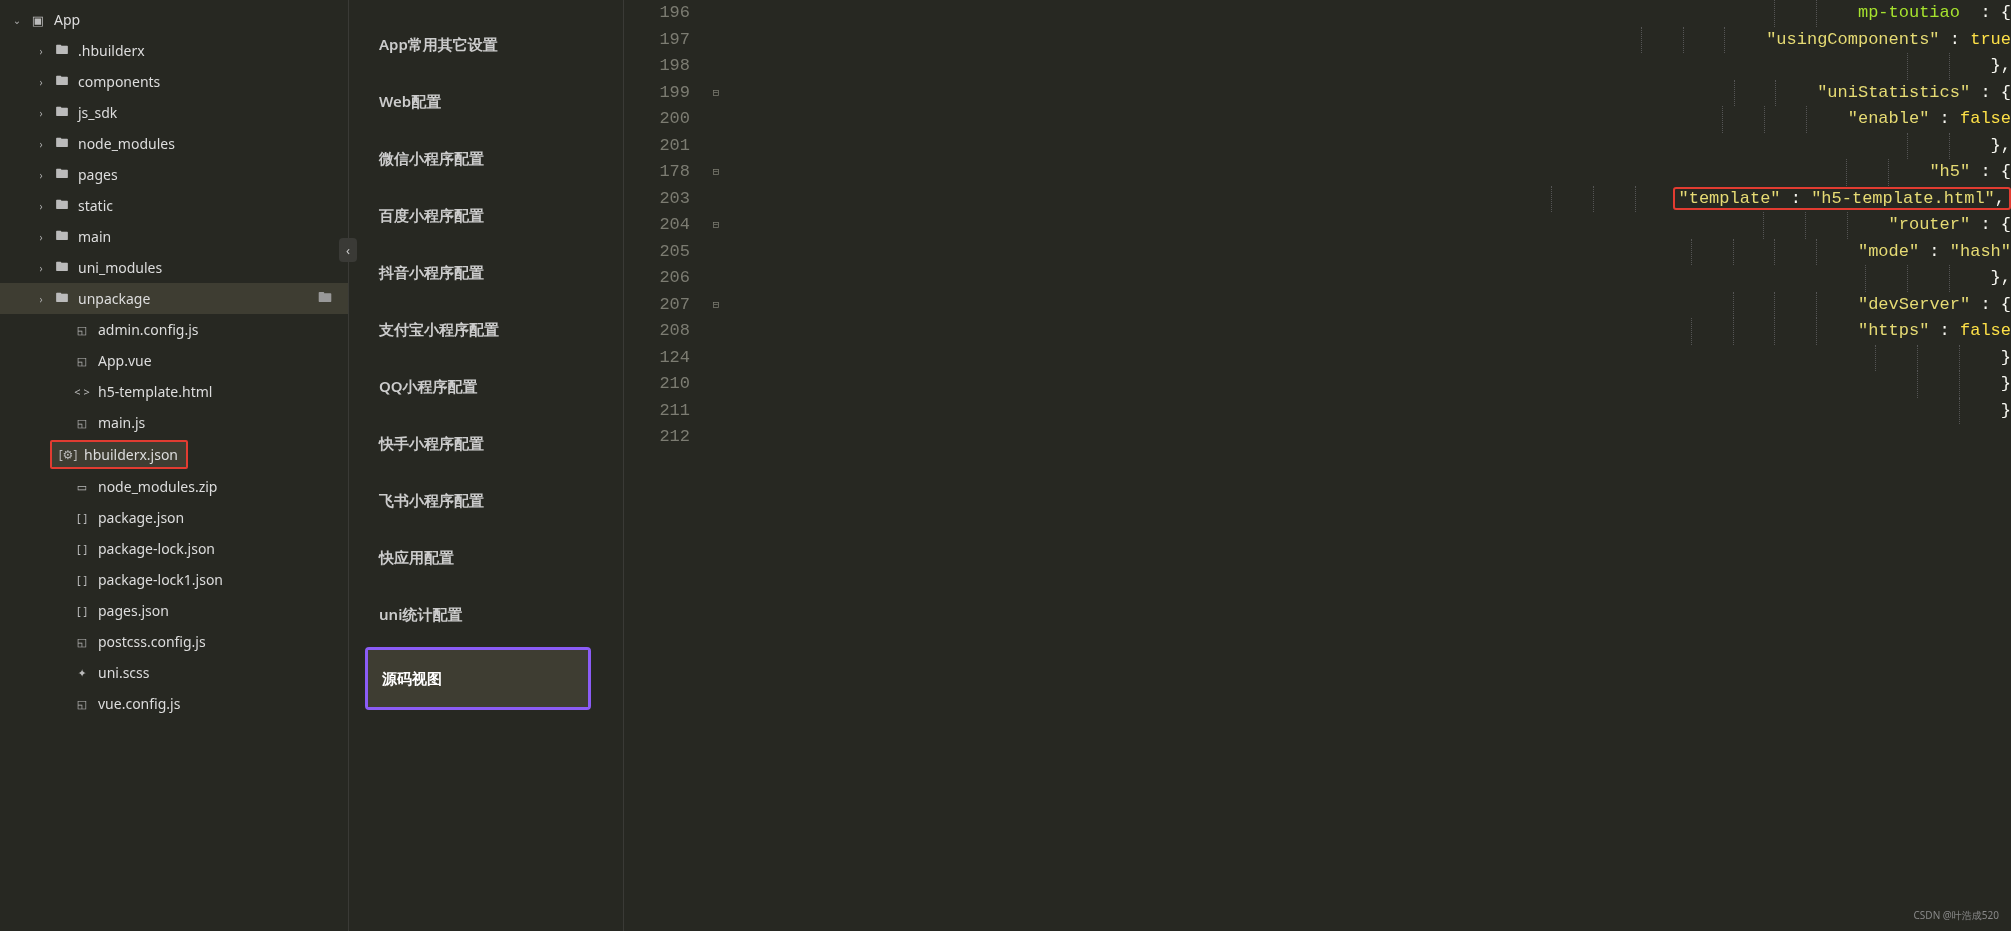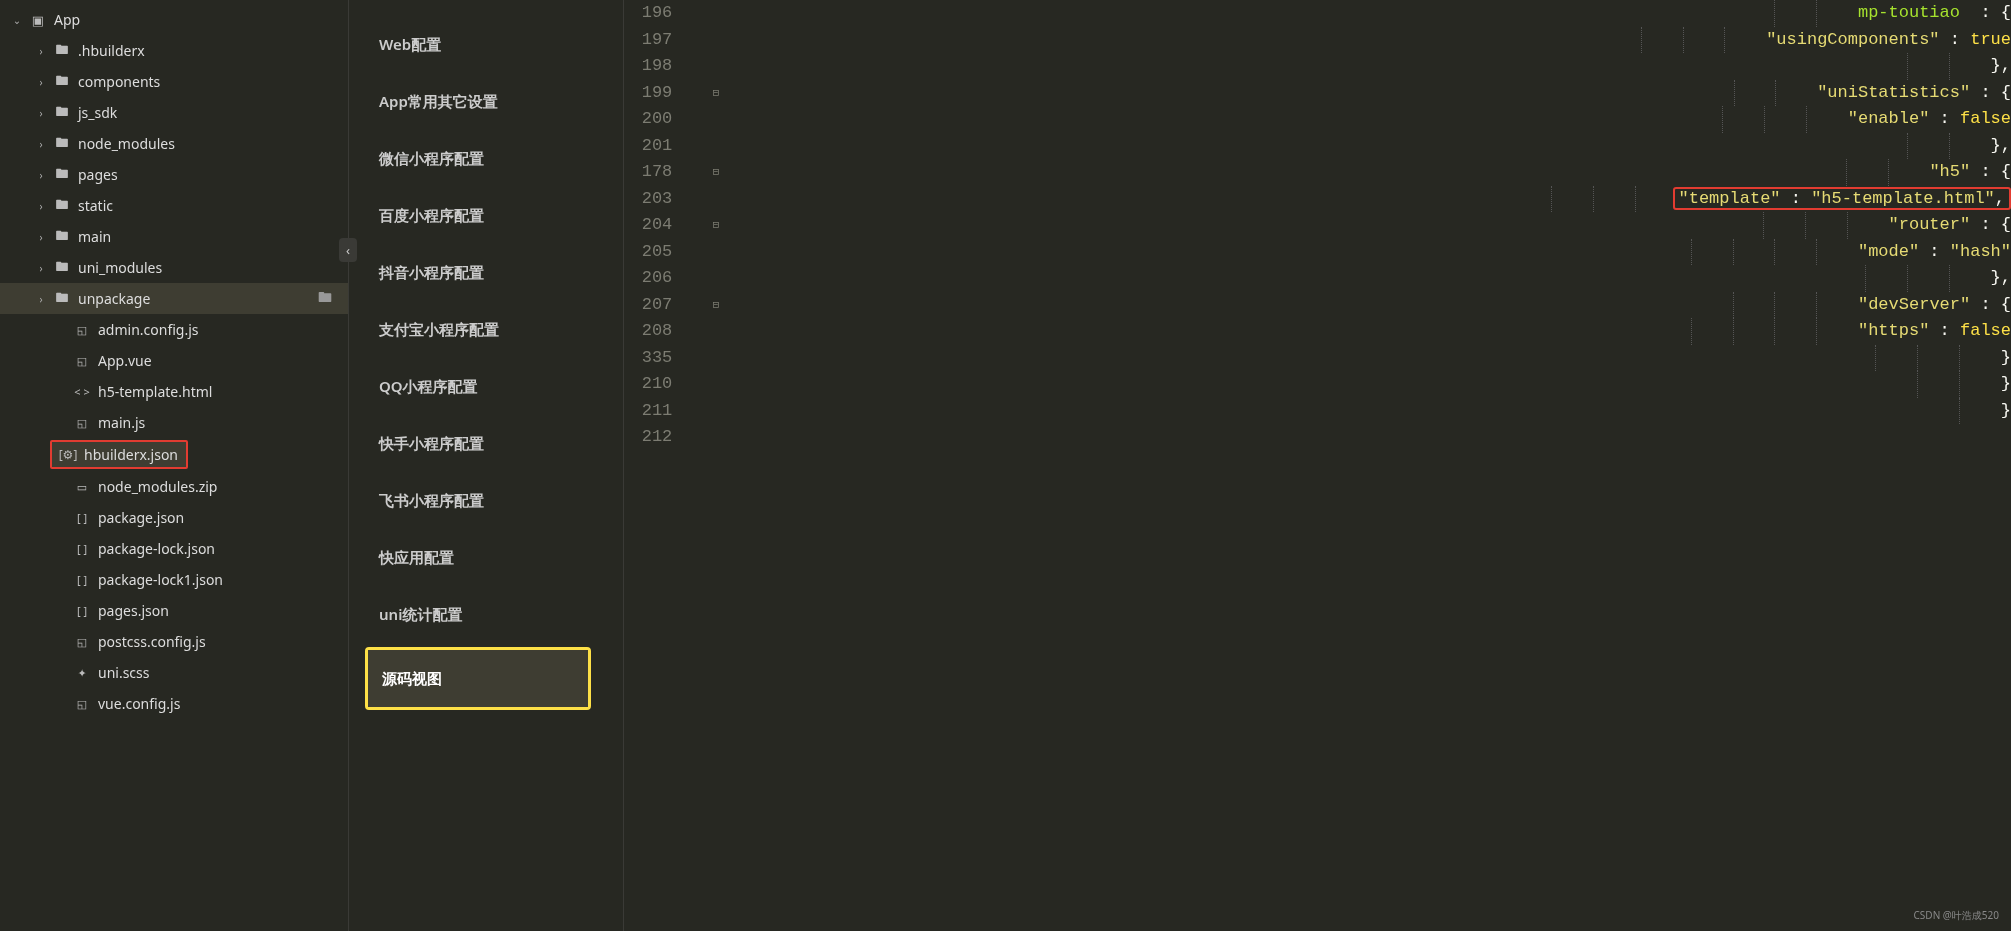--- a/index.html
+++ b/index.html
@@ -57,21 +57,21 @@
   font-size: 15px;
   font-weight: 600;
   cursor: pointer;
 }
 .settings-item.active {
   background: #3e3d32;
   color: #fff;
 }
 .box-source-view {
   margin: 4px 32px 0 16px;
-  border: 3px solid #fde047;
+  border: 3px solid #8b5cf6;
   border-radius: 4px;
 }
 .box-source-view .settings-item { padding-left: 14px; }
 .collapse-handle {
   position: absolute;
   left: -10px; top: 238px;
   width: 18px; height: 24px;
   background: #3a3a36;
   border-radius: 4px;
   color: #ccc;
@@ -90,21 +90,21 @@
   overflow: hidden;
   padding-top: 0;
 }
 .gutter {
   width: 80px;
   text-align: right;
   color: #7c7c72;
   padding-right: 14px;
   user-select: none;
 }
-.gutter .ln { height: 26.5px; text-align: center; }
+.gutter .ln { height: 26.5px; }
 .fold-col {
   width: 24px;
   color: #7c7c72;
   font-size: 11px;
 }
 .fold-col .fc { height: 26.5px; display:flex; align-items:center; justify-content:center; }
 .code-col { flex: 1; padding-left: 4px; }
 .code-line { height: 26.5px; white-space: pre; position: relative; text-align: right; }
 .indent-guide {
   display: inline-block;
@@ -259,22 +259,22 @@
           <span class="chev"></span>
           <span class="ficon" style="font-size:11px;">◱</span>
           <span>vue.config.js</span>
         </div>
       </div>
   </aside>
 
   <aside class="settings-panel">
     <div class="collapse-handle">‹</div>
     <div id="settings-mount">
+        <div class="settings-item">App常用其它设置</div>
         <div class="settings-item">Web配置</div>
-        <div class="settings-item">App常用其它设置</div>
         <div class="settings-item">微信小程序配置</div>
         <div class="settings-item">百度小程序配置</div>
         <div class="settings-item">抖音小程序配置</div>
         <div class="settings-item">支付宝小程序配置</div>
         <div class="settings-item">QQ小程序配置</div>
         <div class="settings-item">快手小程序配置</div>
         <div class="settings-item">飞书小程序配置</div>
         <div class="settings-item">快应用配置</div>
         <div class="settings-item">uni统计配置</div>
         <div class="box-source-view">
@@ -291,21 +291,21 @@
         <div class="ln">199</div>
         <div class="ln">200</div>
         <div class="ln">201</div>
         <div class="ln">178</div>
         <div class="ln">203</div>
         <div class="ln">204</div>
         <div class="ln">205</div>
         <div class="ln">206</div>
         <div class="ln">207</div>
         <div class="ln">208</div>
-        <div class="ln">335</div>
+        <div class="ln">124</div>
         <div class="ln">210</div>
         <div class="ln">211</div>
         <div class="ln">212</div>
       </div>
     <div class="fold-col" id="fold-mount">
         <div class="fc"></div>
         <div class="fc"></div>
         <div class="fc"></div>
         <div class="fc">⊟</div>
         <div class="fc"></div>

